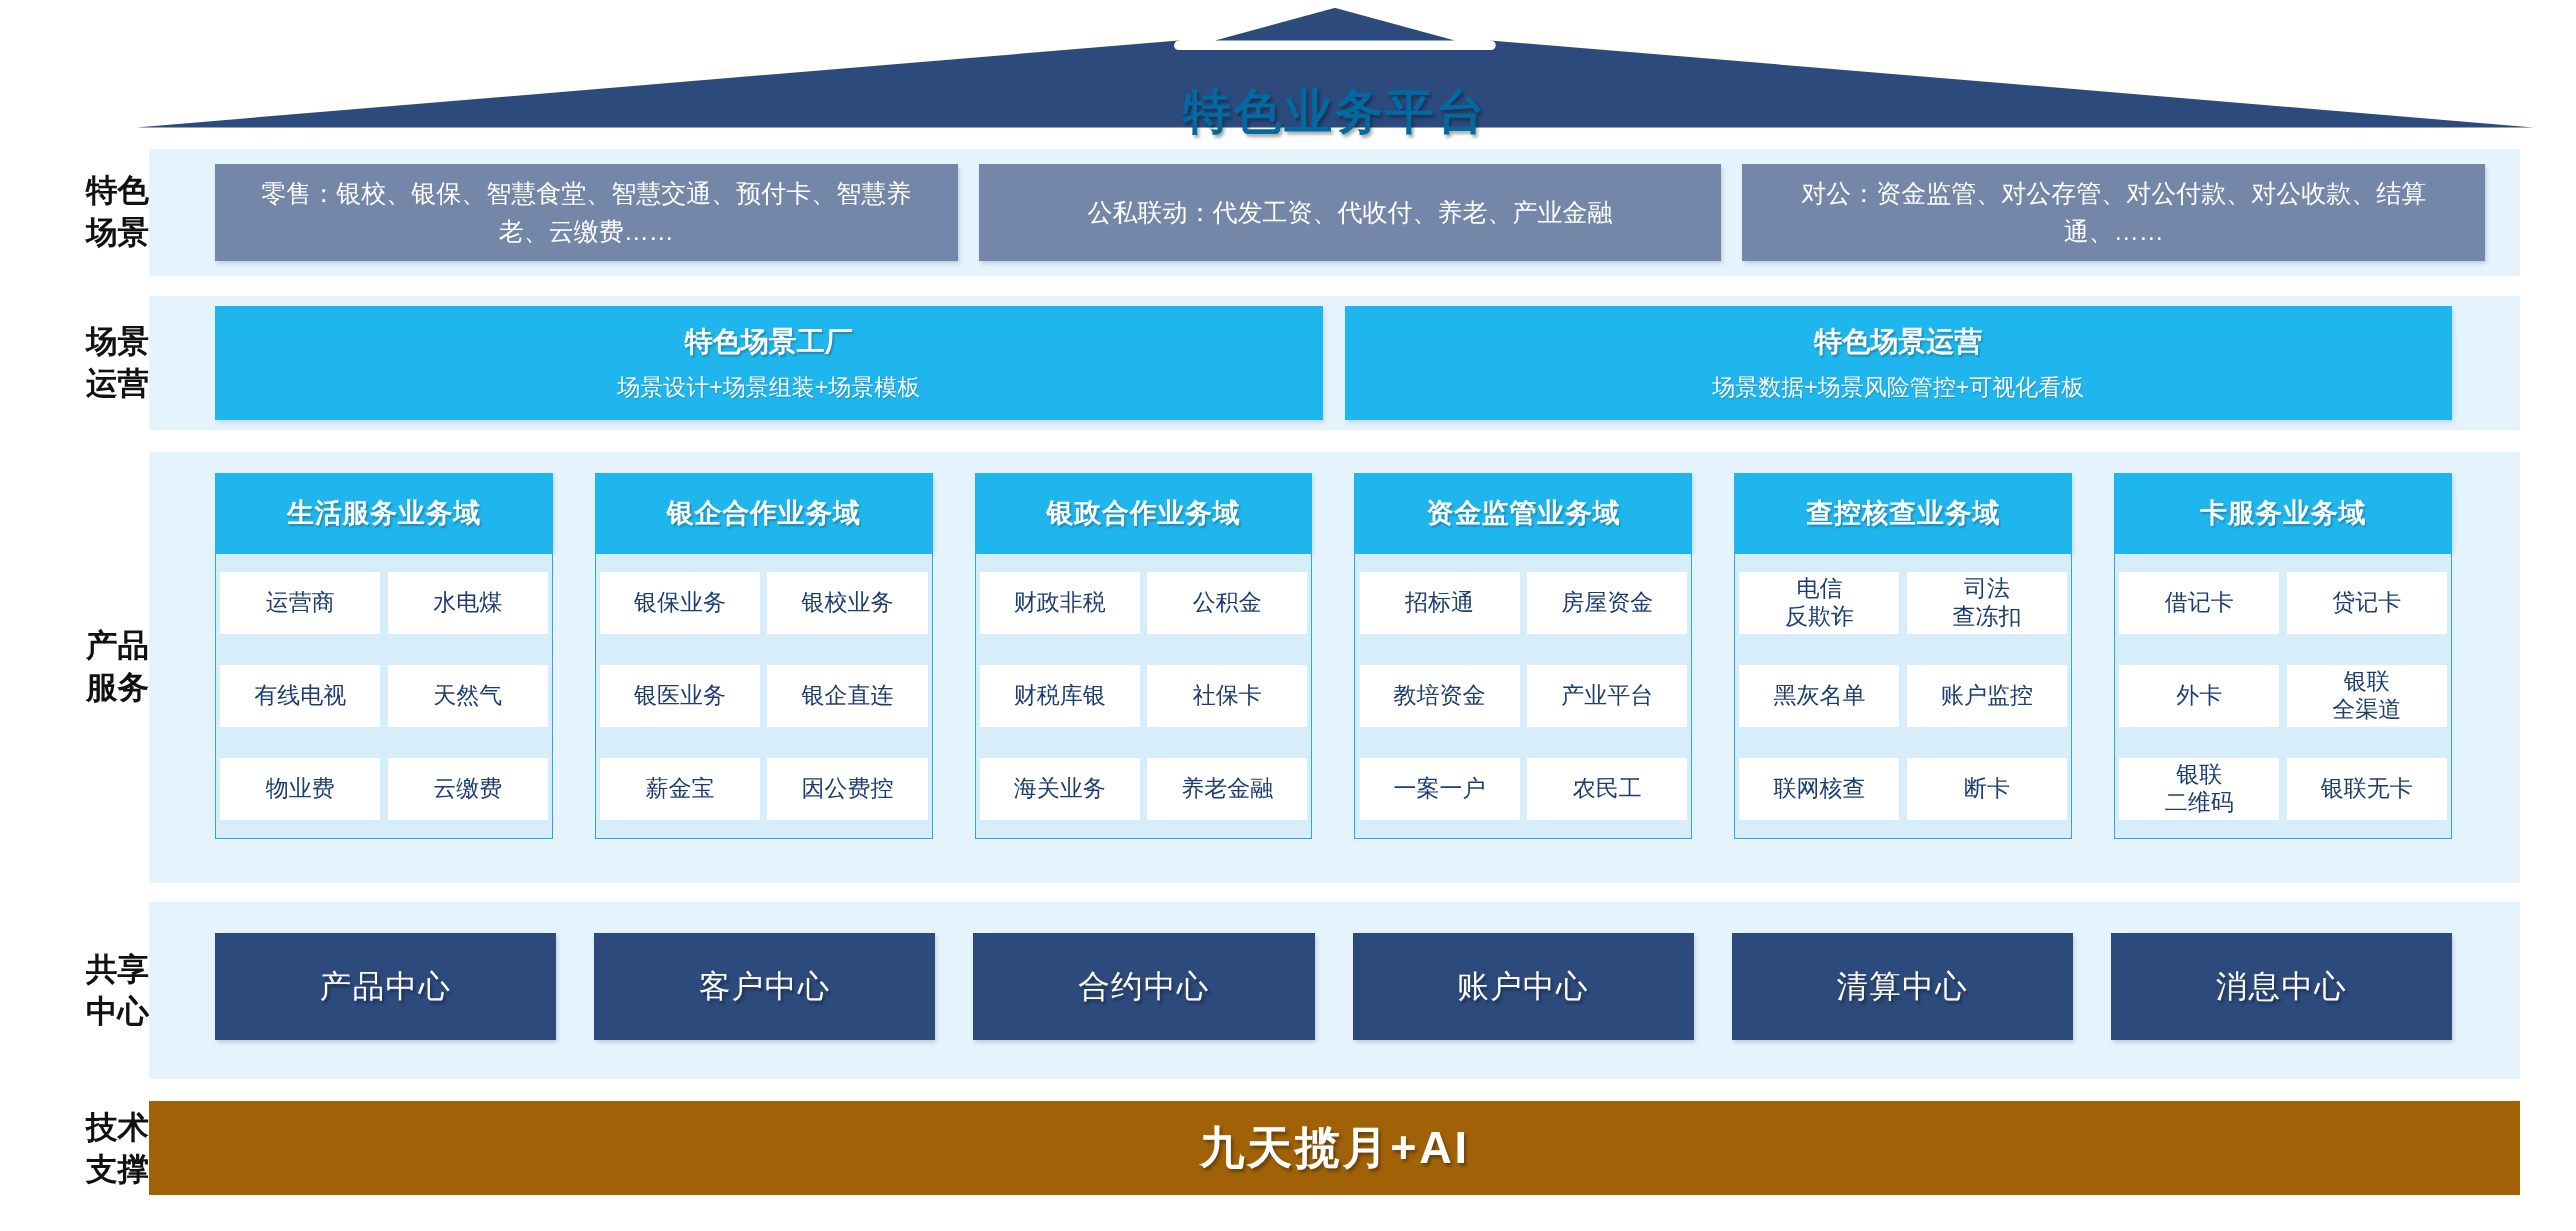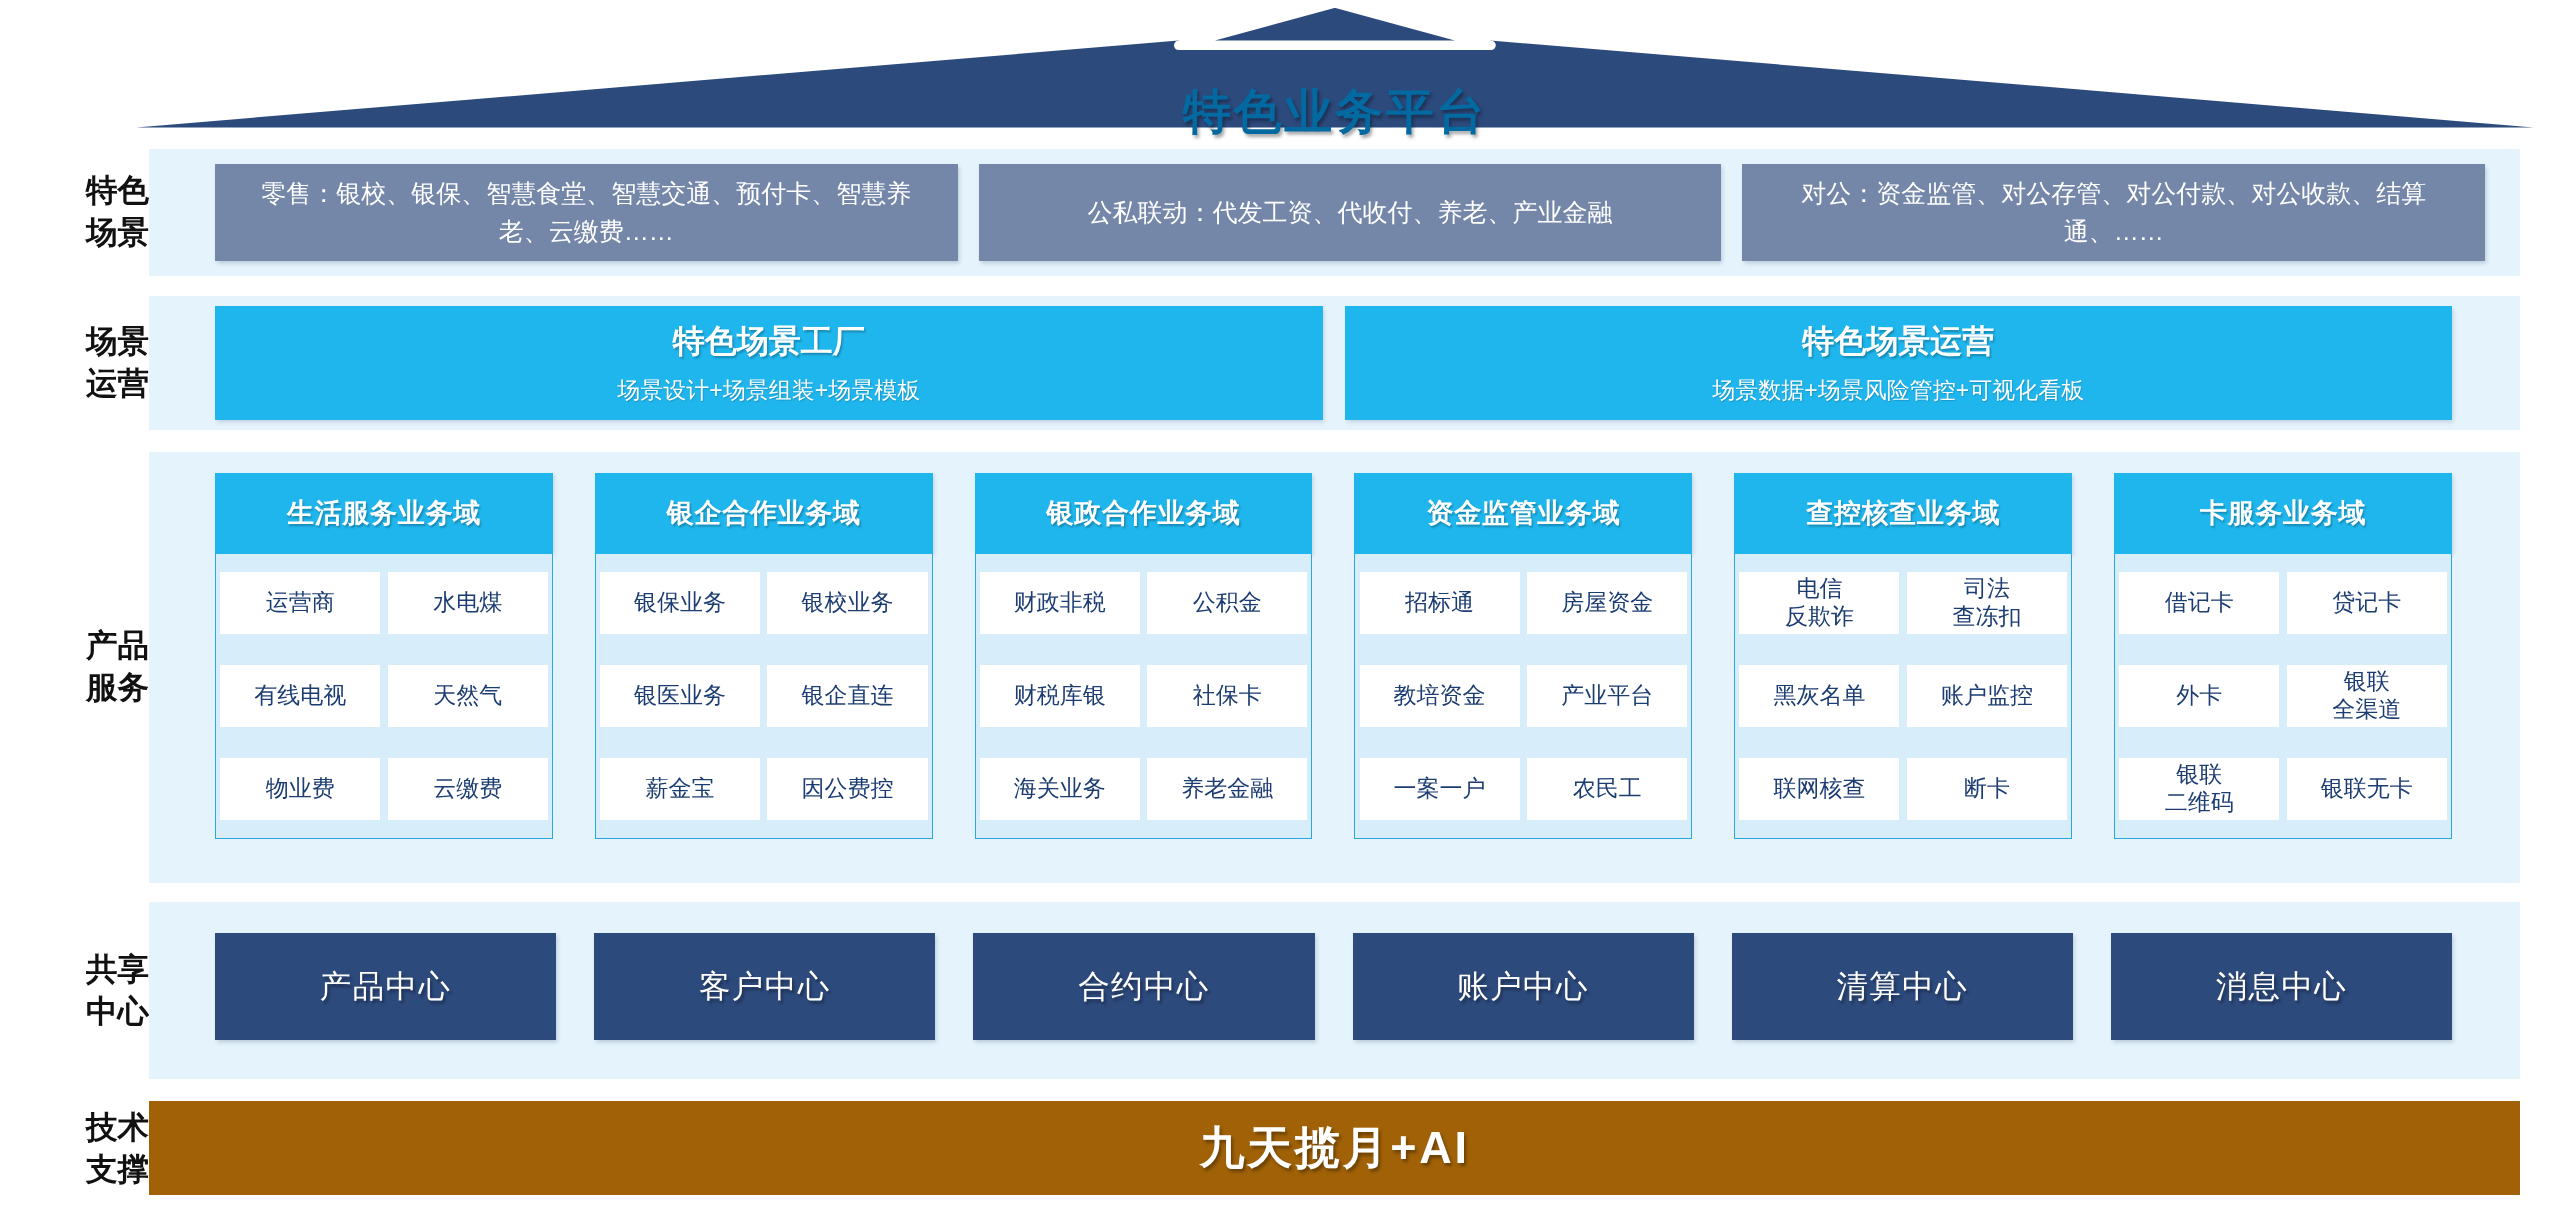--- a/index.html
+++ b/index.html
@@ -34,21 +34,21 @@
   .scene-box{
     flex:1;height:97px;background:#7587A9;color:#ffffff;display:flex;align-items:center;justify-content:center;
     text-align:center;font-size:25px;line-height:1.5;padding:0 33px;box-sizing:border-box;
     box-shadow:2.1px 2.7px 4.1px rgba(60,80,110,.25);
   }
   
   .op-box{
     flex:1;height:114px;background:#1FB6ED;color:#ffffff;display:flex;flex-direction:column;
     align-items:center;justify-content:center;gap:11px;box-shadow:2.1px 2.7px 4.1px rgba(60,80,110,.2);
   }
-  .op-title{font-size:32px;font-weight:bold;text-shadow:1.4px 2.1px 2.1px rgba(0,0,0,.25);}
+  .op-title{font-size:28px;font-weight:bold;text-shadow:1.4px 2.1px 2.1px rgba(0,0,0,.25);}
   .op-sub{font-size:23px;text-shadow:0.7px 1.4px 1.4px rgba(0,0,0,.2);}
   
   .col{flex:1;display:flex;flex-direction:column;}
   .col-header{
     height:81px;background:#1FB6ED;color:#ffffff;font-size:27px;font-weight:bold;
     display:flex;align-items:center;justify-content:center;letter-spacing:0.7px;
     text-shadow:1.4px 2.1px 2.1px rgba(0,0,0,.25);box-shadow:2.1px 2.1px 4.1px rgba(60,80,110,.2);
   }
   .col-body{
     background:#D7EDF9;border:1.4px solid #2BA7DE;border-top:none;

